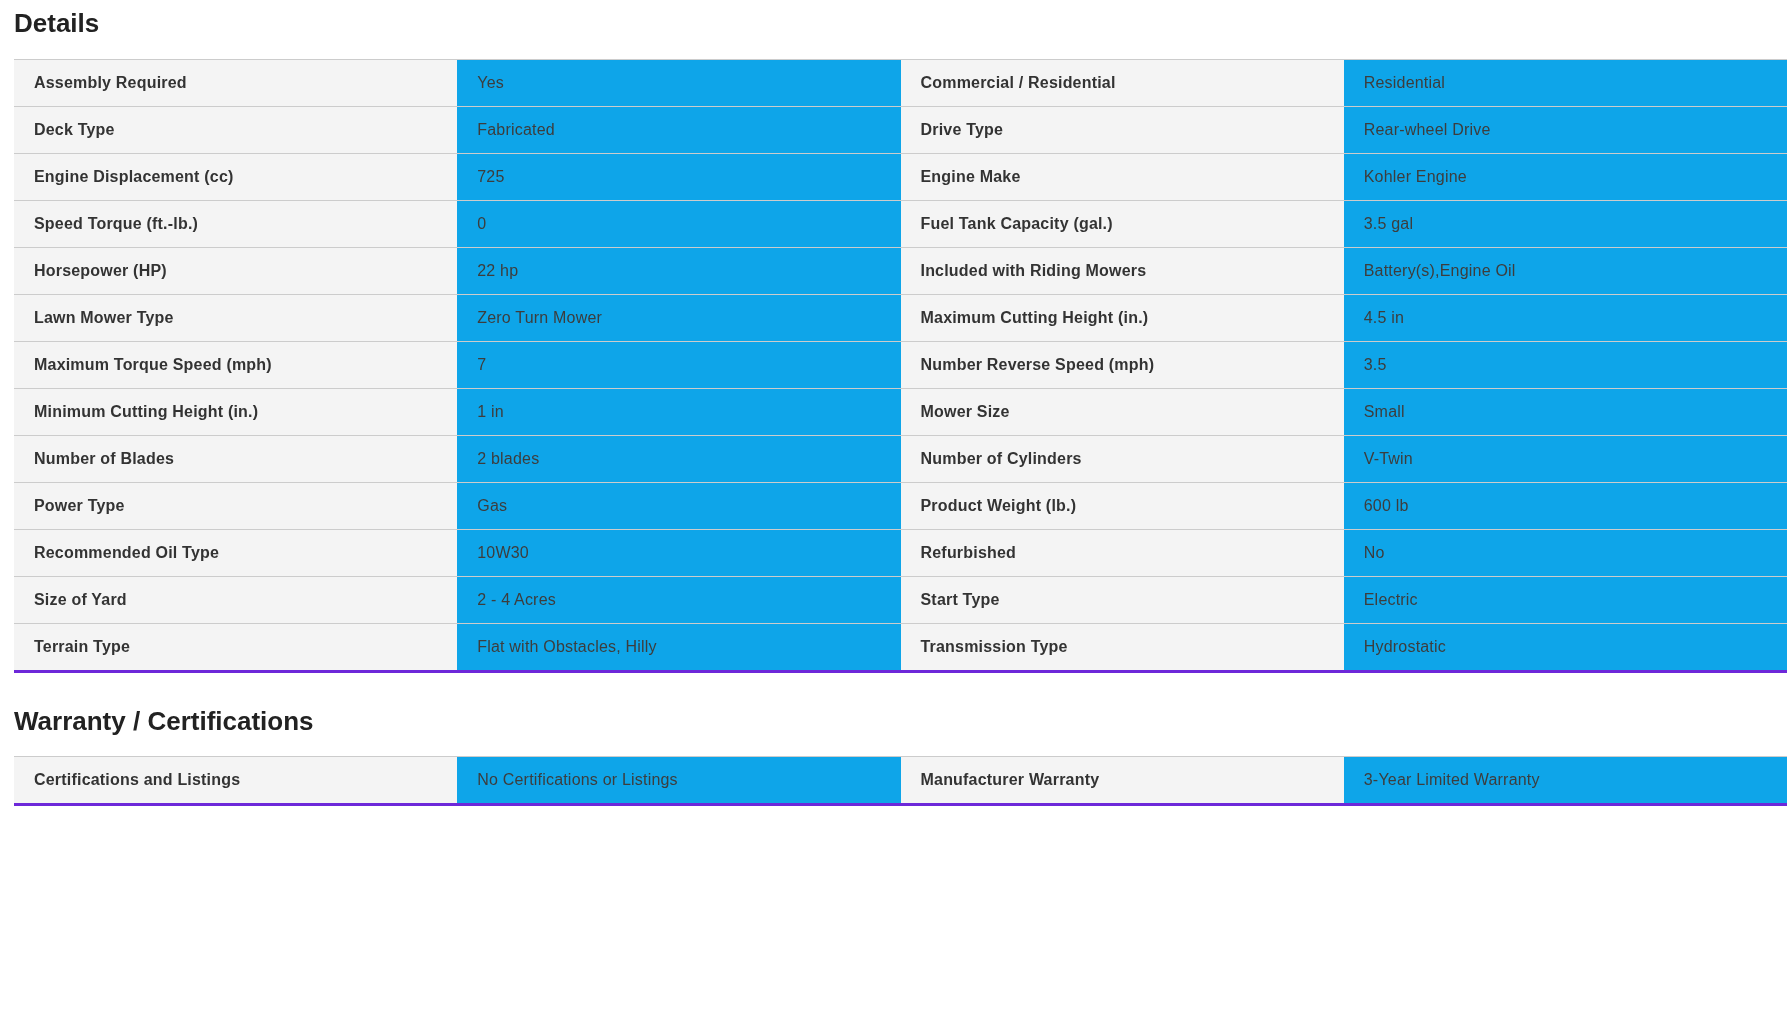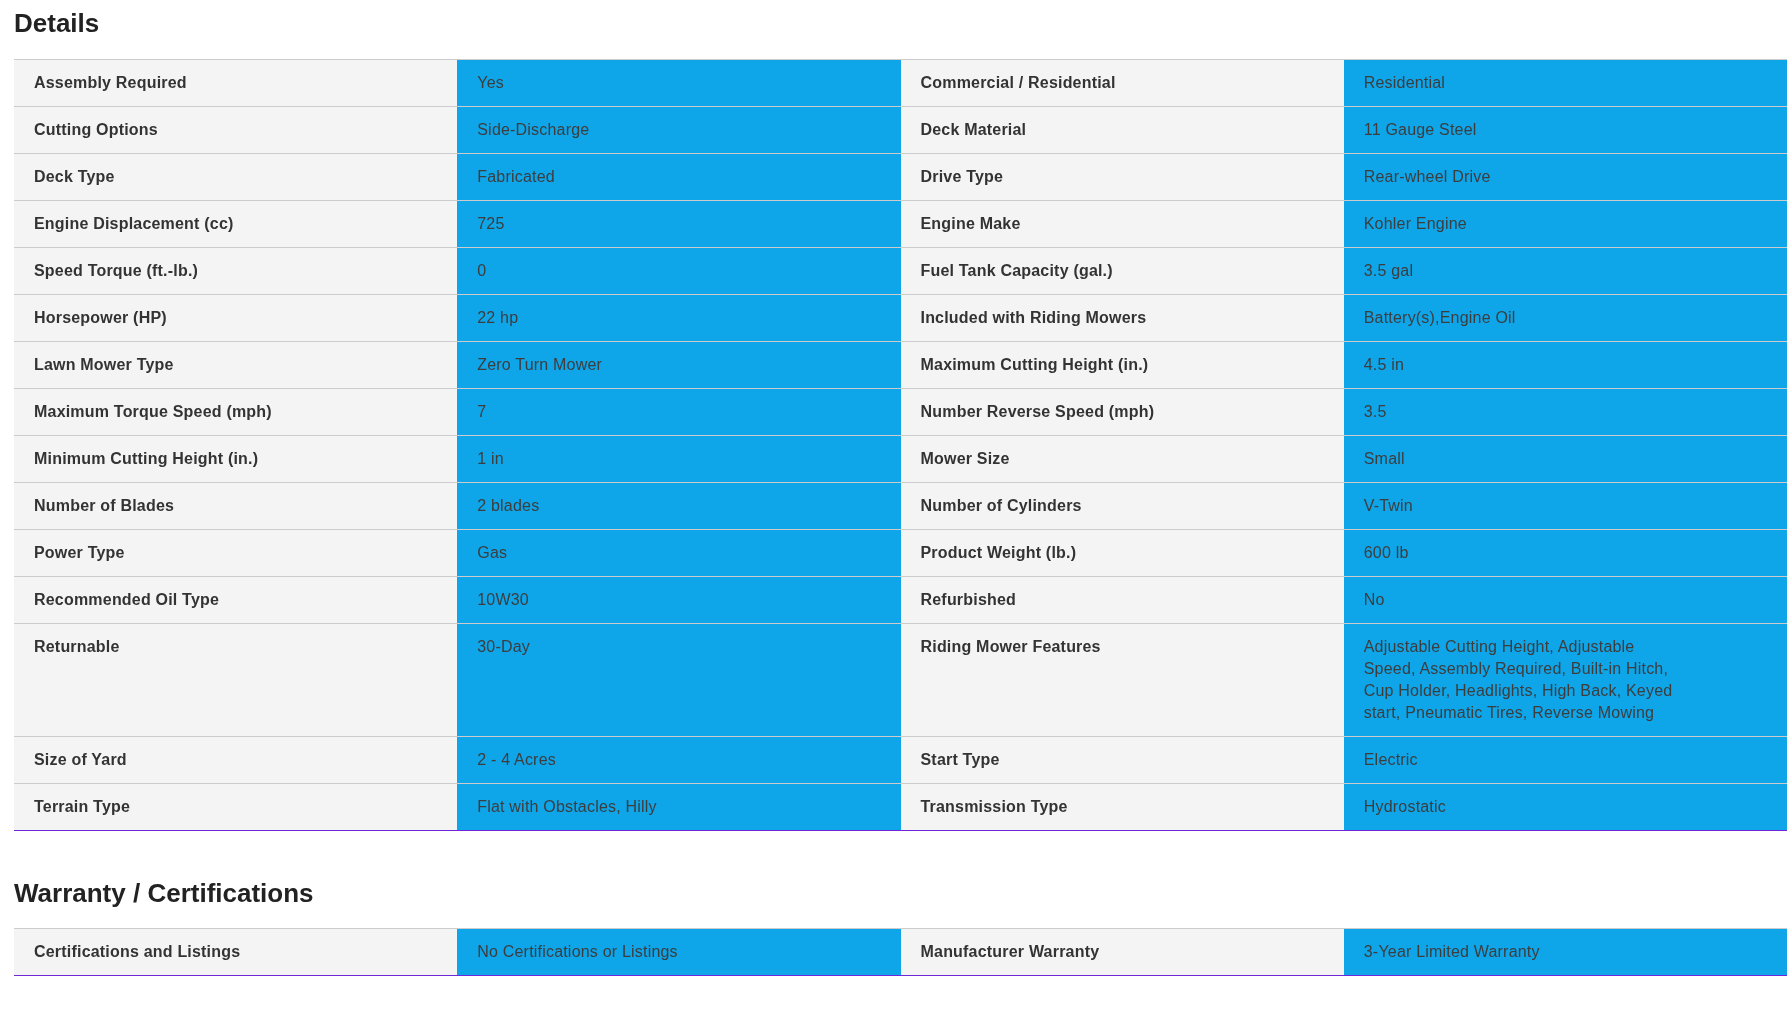--- a/index.html
+++ b/index.html
@@ -12,27 +12,27 @@
   }
   .page { padding: 8px 0 0 14px; }
 
   h2.section-title {
     font-size: 26px;
     line-height: 30px;
     font-weight: 700;
     color: #222222;
     margin: 0 0 21px 0;
   }
-  h2.section-title.secondary { margin-top: 47px; margin-bottom: 20px; }
+  h2.section-title.secondary { margin-top: 33px; margin-bottom: 20px; }
 
   table.spec-table {
     width: 100%;
     border-collapse: collapse;
     table-layout: fixed;
-    border-bottom: 1px solid #6d28d9;
+    border-bottom: 3px solid #6d28d9;
   }
   table.spec-table td {
     border-top: 1px solid #cccccc;
     vertical-align: top;
     padding: 12px 20px;
     font-size: 16px;
     line-height: 22px;
     letter-spacing: 0.2px;
   }
   td.spec-label {
@@ -60,26 +60,20 @@
         <col style="width:25%">
         <col style="width:25%">
         <col style="width:25%">
       </colgroup>
     <tbody>
       <tr>
         <td class="spec-label">Assembly Required</td>
         <td class="spec-value">Yes</td>
         <td class="spec-label">Commercial / Residential</td>
         <td class="spec-value">Residential</td>
-      </tr>
-      <tr>
-        <td class="spec-label">Cutting Options</td>
-        <td class="spec-value">Side-Discharge</td>
-        <td class="spec-label">Deck Material</td>
-        <td class="spec-value">11 Gauge Steel</td>
       </tr>
       <tr>
         <td class="spec-label">Deck Type</td>
         <td class="spec-value">Fabricated</td>
         <td class="spec-label">Drive Type</td>
         <td class="spec-value">Rear-wheel Drive</td>
       </tr>
       <tr>
         <td class="spec-label">Engine Displacement (cc)</td>
         <td class="spec-value">725</td>
@@ -128,26 +122,20 @@
         <td class="spec-label">Product Weight (lb.)</td>
         <td class="spec-value">600 lb</td>
       </tr>
       <tr>
         <td class="spec-label">Recommended Oil Type</td>
         <td class="spec-value">10W30</td>
         <td class="spec-label">Refurbished</td>
         <td class="spec-value">No</td>
       </tr>
       <tr>
-        <td class="spec-label">Returnable</td>
-        <td class="spec-value">30-Day</td>
-        <td class="spec-label">Riding Mower Features</td>
-        <td class="spec-value features">Adjustable Cutting Height, Adjustable Speed, Assembly Required, Built-in Hitch, Cup Holder, Headlights, High Back, Keyed start, Pneumatic Tires, Reverse Mowing</td>
-      </tr>
-      <tr>
         <td class="spec-label">Size of Yard</td>
         <td class="spec-value">2 - 4 Acres</td>
         <td class="spec-label">Start Type</td>
         <td class="spec-value">Electric</td>
       </tr>
       <tr>
         <td class="spec-label">Terrain Type</td>
         <td class="spec-value">Flat with Obstacles, Hilly</td>
         <td class="spec-label">Transmission Type</td>
         <td class="spec-value">Hydrostatic</td>

